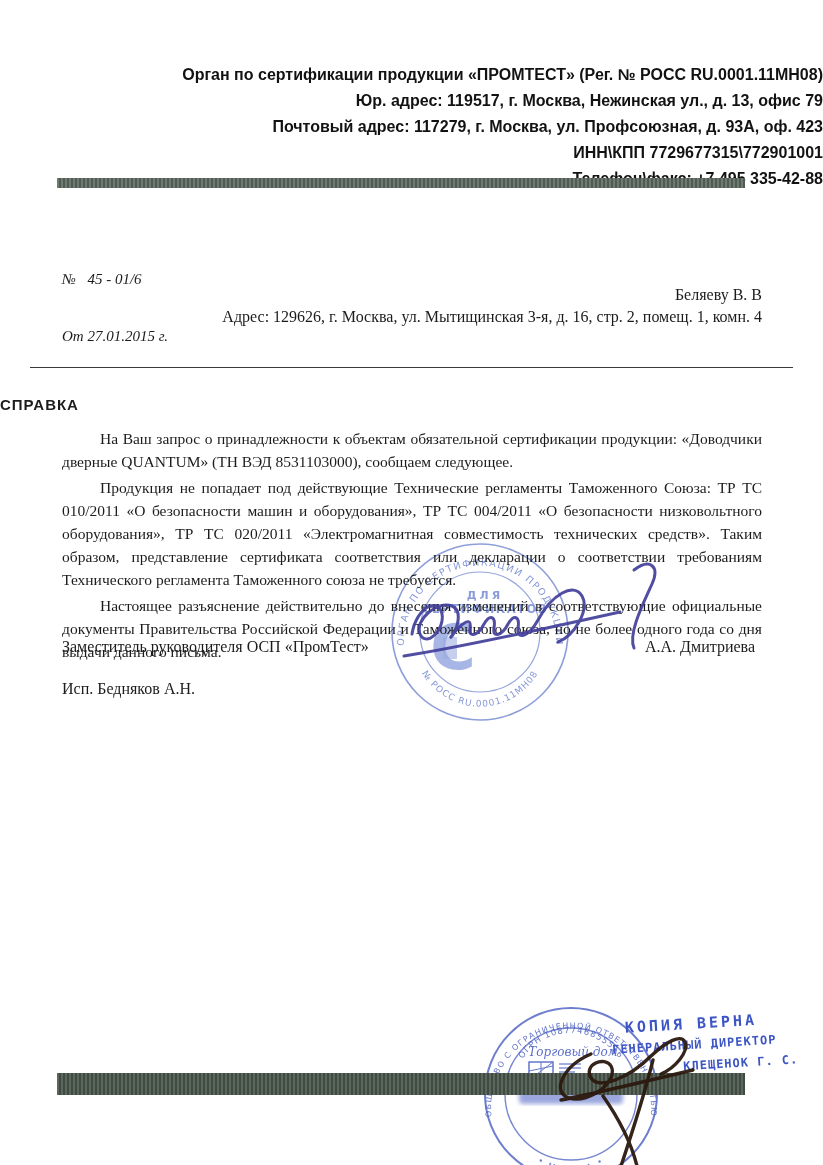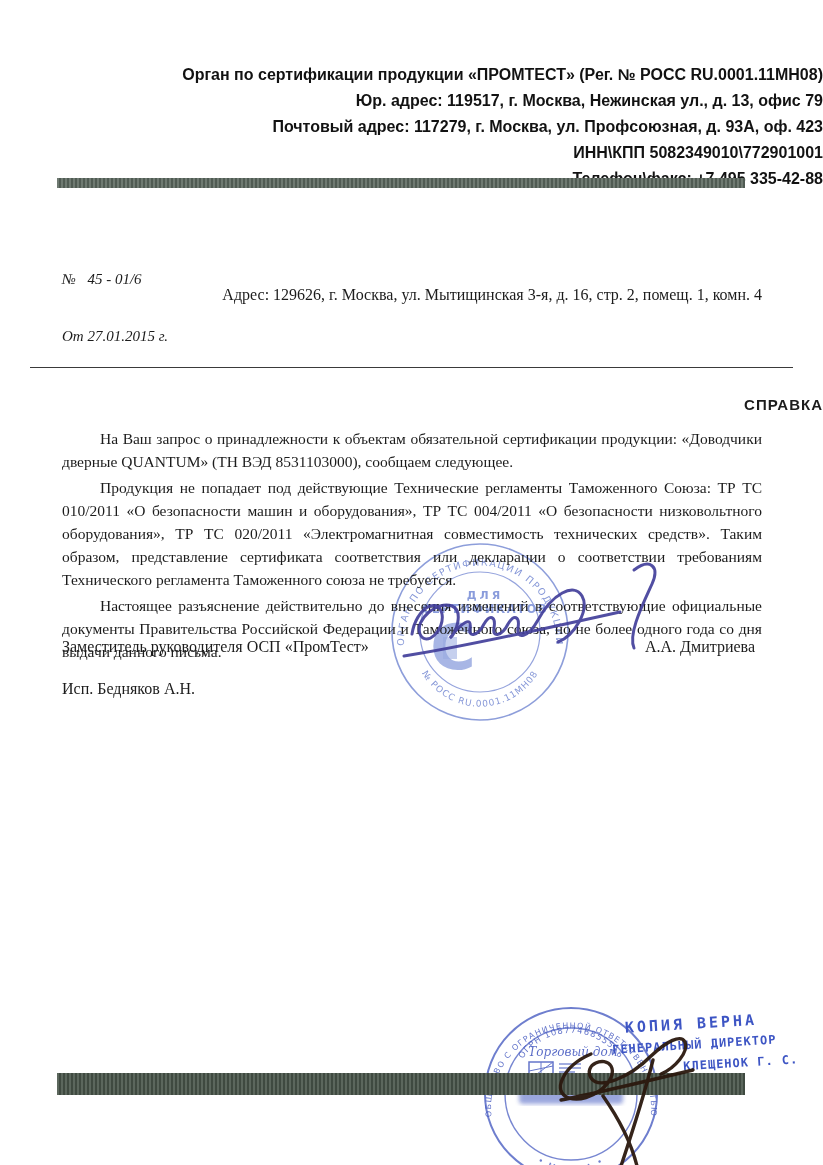--- a/index.html
+++ b/index.html
@@ -17,21 +17,21 @@
   .rule.bottom{top:1073px;height:22px;}
   
   .ref{position:absolute;top:232px;left:62px;font-style:italic;font-size:15px;
     line-height:19px;white-space:pre-wrap;z-index:2;}
   
   .recipient{position:absolute;top:284px;left:62px;width:700px;text-align:right;
     font-size:16px;line-height:22px;z-index:2;}
   .addr-underline{position:absolute;top:367px;left:30px;width:763px;height:1px;
     background:#3a3a3a;z-index:2;}
   
-  .doc-title{position:absolute;top:396px;left:0;width:823px;text-align:right;
+  .doc-title{position:absolute;top:396px;left:0;width:823px;text-align:left;
     font-family:"Liberation Sans", sans-serif;font-weight:bold;font-size:15px;
     letter-spacing:1px;z-index:2;}
   .body-text{position:absolute;top:427px;left:62px;width:700px;font-size:15.5px;
     line-height:23px;text-align:justify;z-index:2;}
   .body-text p{margin:0 0 3px 0;text-indent:38px;}
   
   .sign-row{position:absolute;top:638px;left:62px;width:700px;font-size:16px;z-index:2;}
   .sign-name{position:absolute;top:0;left:583px;}
   .executor{position:absolute;top:680px;left:62px;font-size:16px;z-index:2;}
   
@@ -49,32 +49,33 @@
 </style>
 </head>
 <body>
 
 <div class="page">
 
   <div class="letterhead">
     <div>Орган по сертификации продукции  «ПРОМТЕСТ» (Рег. № РОСС RU.0001.11МН08)</div>
     <div>Юр. адрес: 119517, г. Москва, Нежинская ул., д. 13, офис 79</div>
     <div>Почтовый адрес: 117279, г. Москва, ул. Профсоюзная, д. 93А, оф. 423</div>
-    <div>ИНН\КПП  5082349010\772901001</div>
+    <div>ИНН\КПП  7729677315\772901001</div>
     <div>Телефон\факс: +7 495  335-42-88</div>
   </div>
 
   <div class="rule top" style="background:#5b685e;background-image:repeating-linear-gradient(90deg,rgba(255,255,255,.12) 0 2px,rgba(0,0,0,.12) 2px 4px);"></div>
 
   <div class="ref">
     <div>№   45 - 01/6</div>
     <div>От 27.01.2015 г.</div>
   </div>
 
   <div class="recipient">
+    <div>Беляеву В. В</div>
     <div>Адрес: 129626, г. Москва, ул. Мытищинская 3-я, д. 16, стр. 2, помещ. 1, комн. 4</div>
   </div>
   <div class="addr-underline"></div>
 
   <div class="doc-title">СПРАВКА</div>
 
   <div class="body-text">
     <p>На Ваш запрос о принадлежности к объектам обязательной сертификации продукции: «Доводчики дверные QUANTUM» (ТН ВЭД 8531103000), сообщаем следующее.</p>
     <p>Продукция не попадает под действующие Технические регламенты Таможенного Союза: ТР ТС 010/2011 «О безопасности машин и оборудования», ТР ТС 004/2011 «О безопасности низковольтного оборудования», ТР ТС 020/2011 «Электромагнитная совместимость технических средств». Таким образом, представление сертификата соответствия или декларации о соответствии требованиям Технического регламента Таможенного союза не требуется.</p>
     <p>Настоящее разъяснение действительно до внесения изменений в соответствующие официальные документы Правительства Российской Федерации и Таможенного союза, но не более одного года со дня выдачи данного письма.</p>

